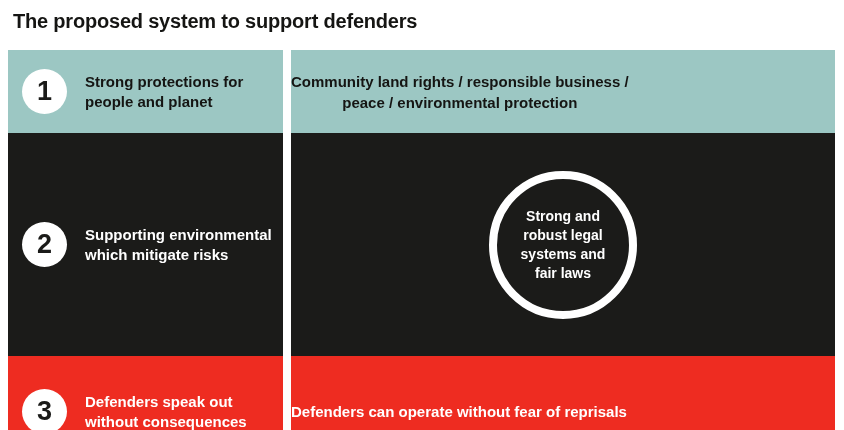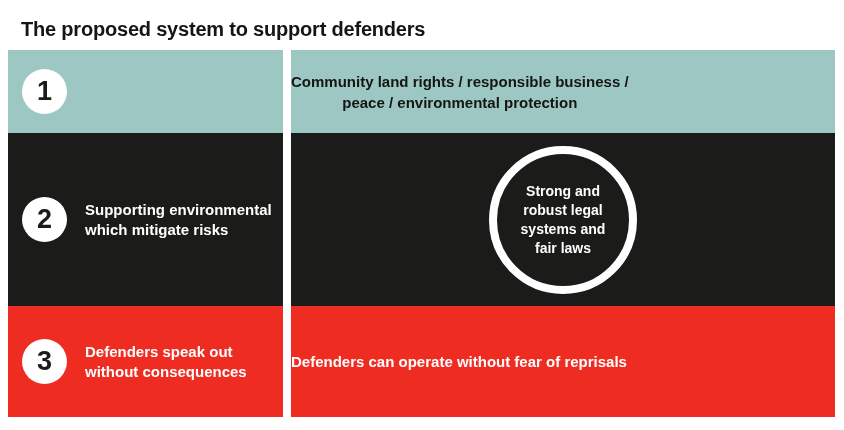--- a/index.html
+++ b/index.html
@@ -3,33 +3,33 @@
 <meta charset="utf-8">
 <style>
   html, body { margin: 0; padding: 0; }
   body {
     width: 844px; height: 430px;
     background: #ffffff;
     font-family: "Liberation Sans", sans-serif;
     position: relative; overflow: hidden;
   }
   .title {
-    position: absolute; left: 9px; top: 6px; margin: 12px;
+    position: absolute; left: 9px; top: 6px; margin: 4px;
     font-size: 20px; font-weight: bold;
     color: var(--dark-text, #151513);
     letter-spacing: -0.2px;
   }
   .grid {
     position: absolute; left: 8px; top: 50px;
     display: grid;
     grid-template-columns: 275px 544px;
     column-gap: 8px;
   }
   .row1 { height: 83px; }
-  .row2 { height: 173px; }
+  .row2 { height: 223px; }
   .row3 { height: 111px; }
   .bg-teal  { background: var(--teal,  #9cc7c3); }
   .bg-black { background: var(--black, #1b1b19); }
   .bg-red   { background: var(--red,   #ee2c21); }
   .left-cell {
     display: flex; align-items: center;
     padding-left: 14px; gap: 18px;
     box-sizing: border-box;
   }
   .num-circle {
@@ -73,20 +73,22 @@
 
 <div>
   <h1 class="title">The proposed system to support defenders</h1>
 
   <div class="grid">
 
     <div class="left-cell row1 bg-teal">
       <div class="num-circle">
         <span>1</span>
       </div>
+      <div class="left-label dark-text">Strong protections for
+people and planet</div>
     </div>
     <div class="right-cell row1 bg-teal">
       <div class="right-label dark-text">Community land rights / responsible business /
 peace / environmental protection</div>
     </div>
 
     <div class="left-cell row2 bg-black">
       <div class="num-circle">
         <span>2</span>
       </div>

